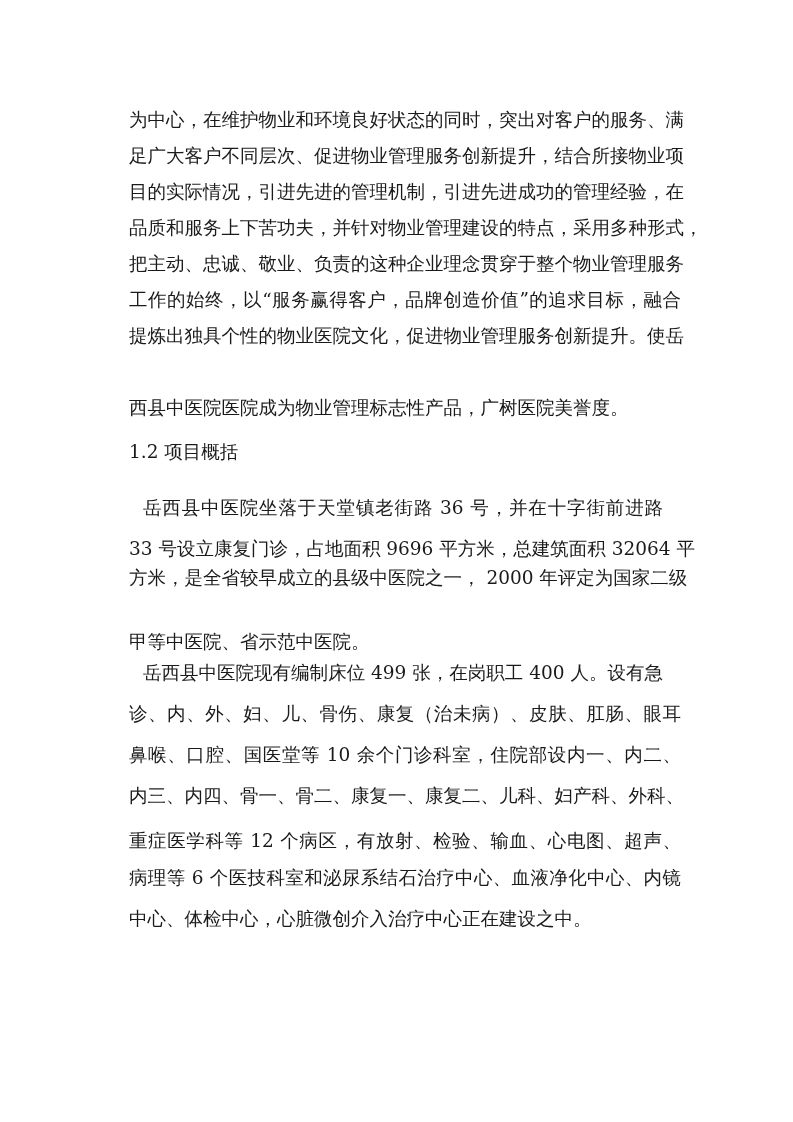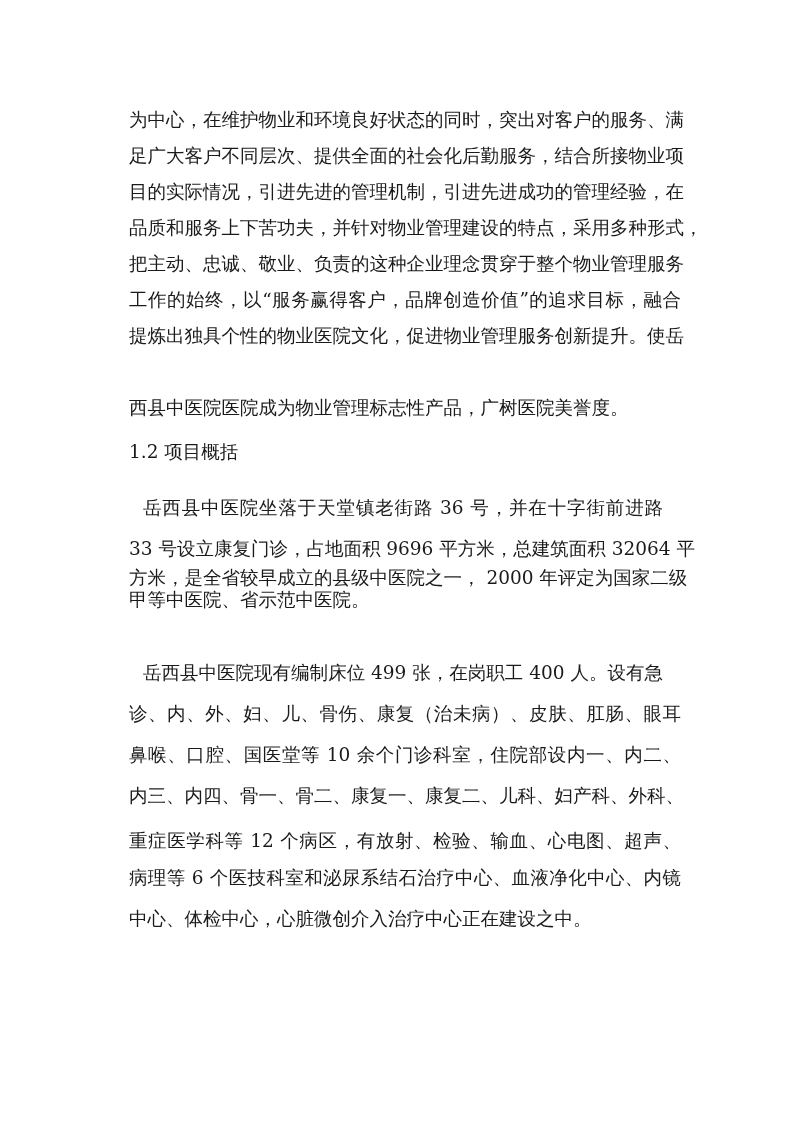--- a/index.html
+++ b/index.html
@@ -23,36 +23,36 @@
   .line.indent { left: 135px; width: 520px; }
   .heading { text-align-last: left; }
 </style>
 </head>
 <body>
 
 <div class="page">
 
   <div>
     <div class="line" style="top:108px">为中心，在维护物业和环境良好状态的同时，突出对客户的服务、满</div>
-    <div class="line" style="top:144px">足广大客户不同层次、提供全面的社会化后勤服务，结合所接物业项</div>
+    <div class="line" style="top:144px">足广大客户不同层次、促进物业管理服务创新提升，结合所接物业项</div>
     <div class="line" style="top:180px">目的实际情况，引进先进的管理机制，引进先进成功的管理经验，在</div>
     <div class="line" style="top:216px">品质和服务上下苦功夫，并针对物业管理建设的特点，采用多种形式，</div>
     <div class="line" style="top:252px">把主动、忠诚、敬业、负责的这种企业理念贯穿于整个物业管理服务</div>
     <div class="line" style="top:288px">工作的始终，以“服务赢得客户，品牌创造价值”的追求目标，融合</div>
     <div class="line" style="top:324px">提炼出独具个性的物业医院文化，促进物业管理服务创新提升。使岳</div>
     <div class="line last" style="top:396px">西县中医院医院成为物业管理标志性产品，广树医院美誉度。</div>
   </div>
 
   <div class="line heading" style="top:440px">1.2 项目概括</div>
 
   <div>
     <div class="line indent" style="top:496px">岳西县中医院坐落于天堂镇老街路 36 号，并在十字街前进路</div>
     <div class="line" style="top:537px">33 号设立康复门诊，占地面积 9696 平方米，总建筑面积 32064 平</div>
     <div class="line" style="top:566px">方米，是全省较早成立的县级中医院之一， 2000 年评定为国家二级</div>
-    <div class="line last" style="top:588px">甲等中医院、省示范中医院。</div>
+    <div class="line last" style="top:630px">甲等中医院、省示范中医院。</div>
   </div>
 
   <div>
     <div class="line indent" style="top:661px">岳西县中医院现有编制床位 499 张，在岗职工 400 人。设有急</div>
     <div class="line" style="top:702px">诊、内、外、妇、儿、骨伤、康复（治未病）、皮肤、肛肠、眼耳</div>
     <div class="line" style="top:743px">鼻喉、口腔、国医堂等 10 余个门诊科室，住院部设内一、内二、</div>
     <div class="line" style="top:784px">内三、内四、骨一、骨二、康复一、康复二、儿科、妇产科、外科、</div>
     <div class="line" style="top:829px">重症医学科等 12 个病区，有放射、检验、输血、心电图、超声、</div>
     <div class="line" style="top:866px">病理等 6 个医技科室和泌尿系结石治疗中心、血液净化中心、内镜</div>
     <div class="line last" style="top:907px">中心、体检中心，心脏微创介入治疗中心正在建设之中。</div>

